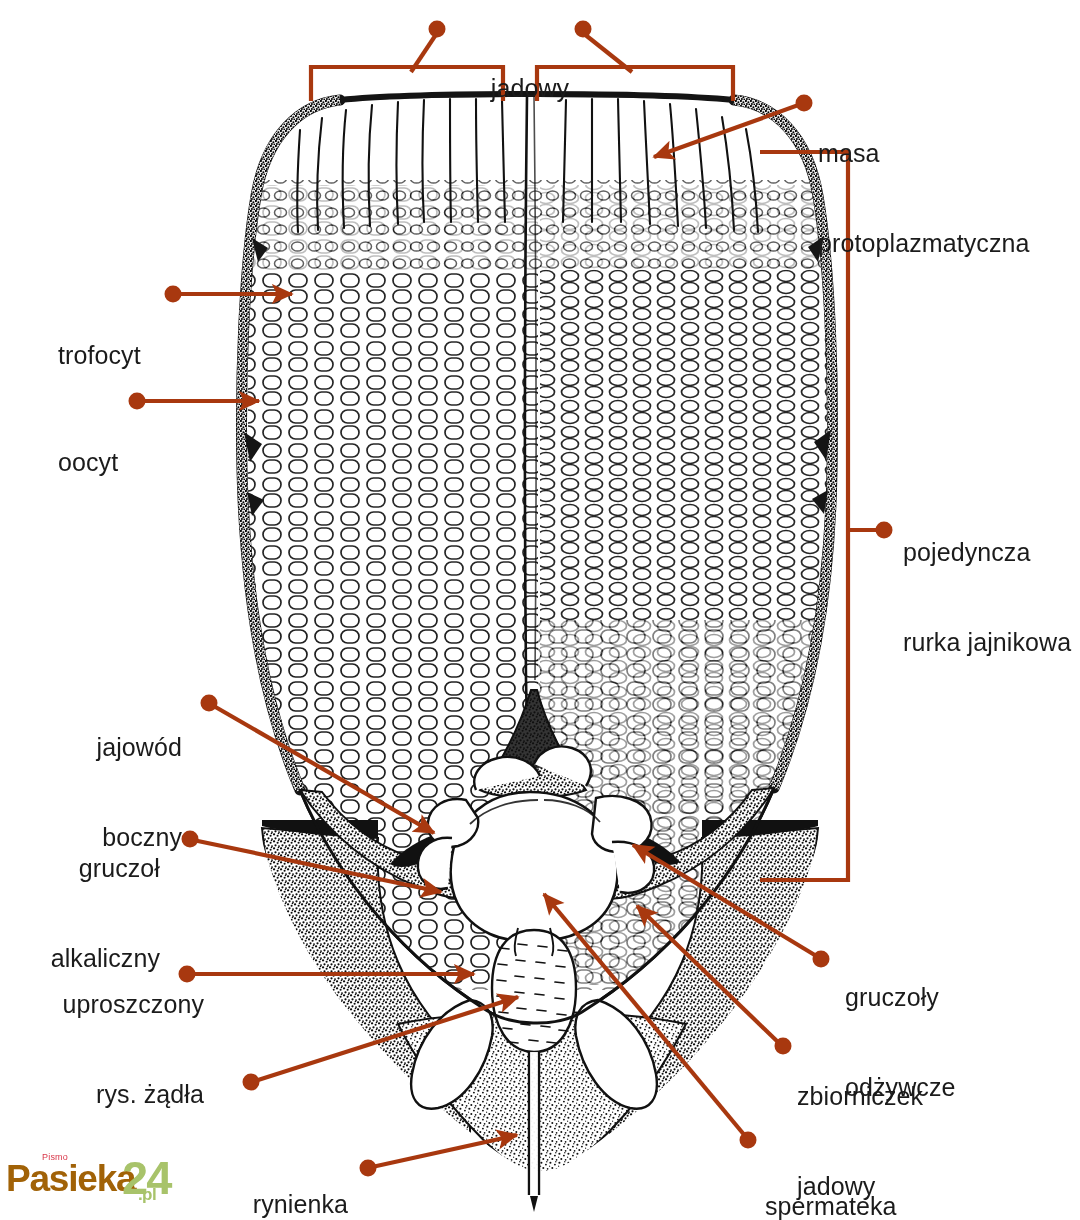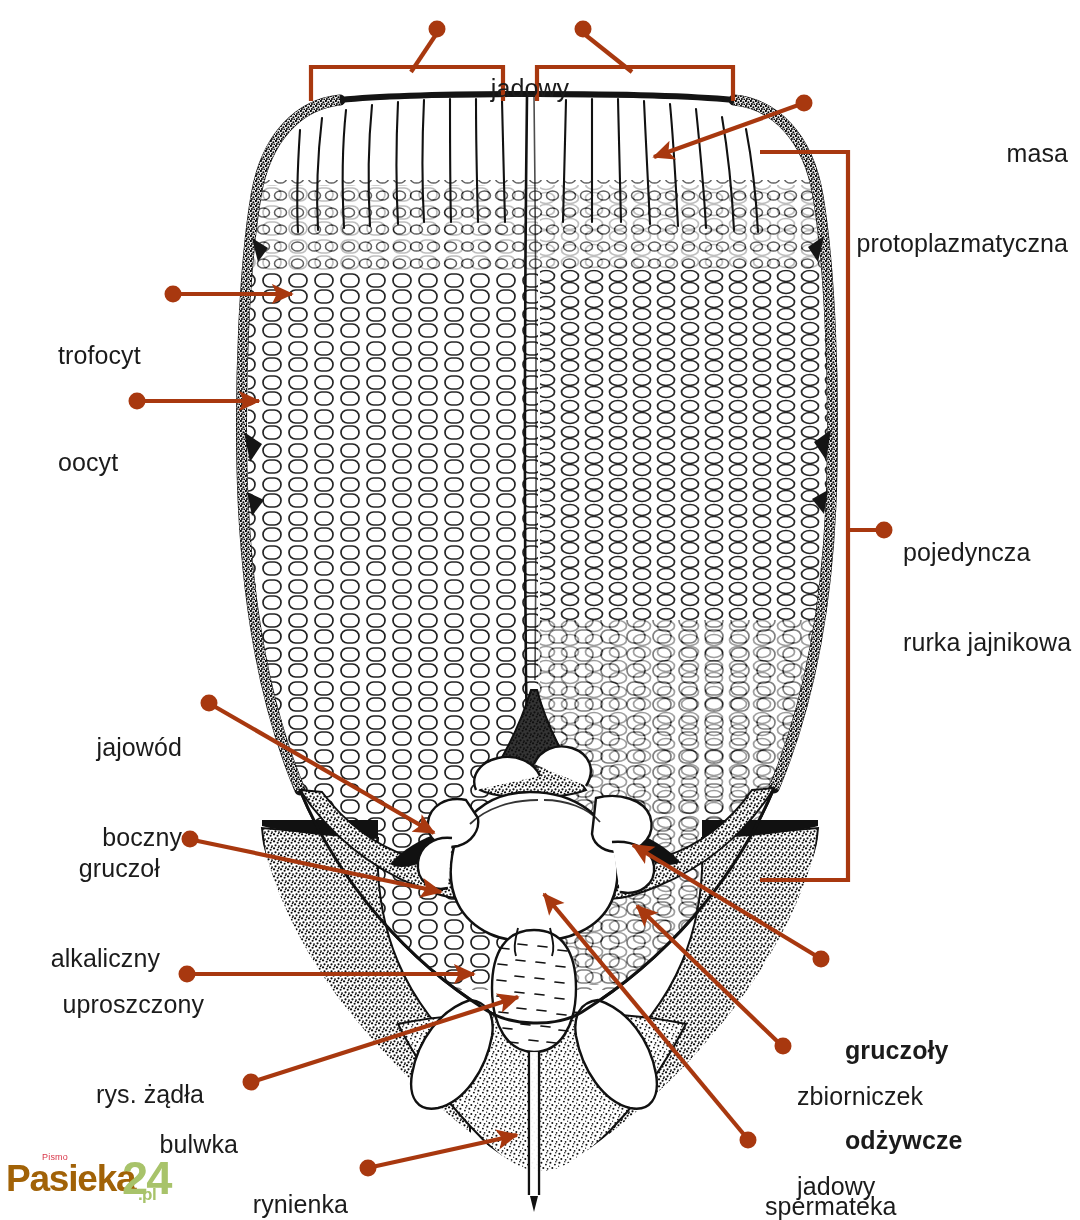--- a/index.html
+++ b/index.html
@@ -459,21 +459,21 @@
         <circle cx="783" cy="1046" r="8.5"></circle>
         <circle cx="748" cy="1140" r="8.5"></circle>
       </g>
     </g>
   </svg>
 
   <div class="label ta-center" style="left:430px; top:13px; width:200px;">
     <div>jadowy</div>
   </div>
 
-  <div class="label ta-left" style="left:818px; top:78px; width:250px;text-align:right;">
+  <div class="label ta-left" style="left:818px; top:78px; width:250px;">
     <div>masa</div>
     <div>protoplazmatyczna</div>
   </div>
 
   <div class="label ta-left" style="left:58px; top:280px; width:200px;">
     <div>trofocyt</div>
   </div>
 
   <div class="label ta-left" style="left:58px; top:387px; width:200px;">
     <div>oocyt</div>
@@ -492,30 +492,27 @@
   <div class="label ta-right" style="left:0px; top:793px; width:160px;">
     <div>gruczoł</div>
     <div>alkaliczny</div>
   </div>
 
   <div class="label ta-right" style="left:0px; top:929px; width:180px;padding-left:24px;">
     <div>uproszczony</div>
     <div>rys. żądła</div>
   </div>
 
-  <div class="label ta-right" style="left:0px; top:1069px; width:238px;">
-    <div>bulwka</div>
-  </div>
 
   <div class="label ta-right" style="left:0px; top:1129px; width:348px;">
     <div>rynienka</div>
     
   </div>
 
-  <div class="label ta-left" style="left:845px; top:975px; width:220px;font-weight:bold;">
+  <div class="label ta-left" style="left:845px; top:922px; width:220px;">
     <div>gruczoły</div>
     <div>odżywcze</div>
   </div>
 
   <div class="label ta-left" style="left:797px; top:1021px; width:220px;">
     <div>zbiorniczek</div>
     <div>jadowy</div>
   </div>
 
   <div class="label ta-left" style="left:765px; top:1131px; width:220px;">

